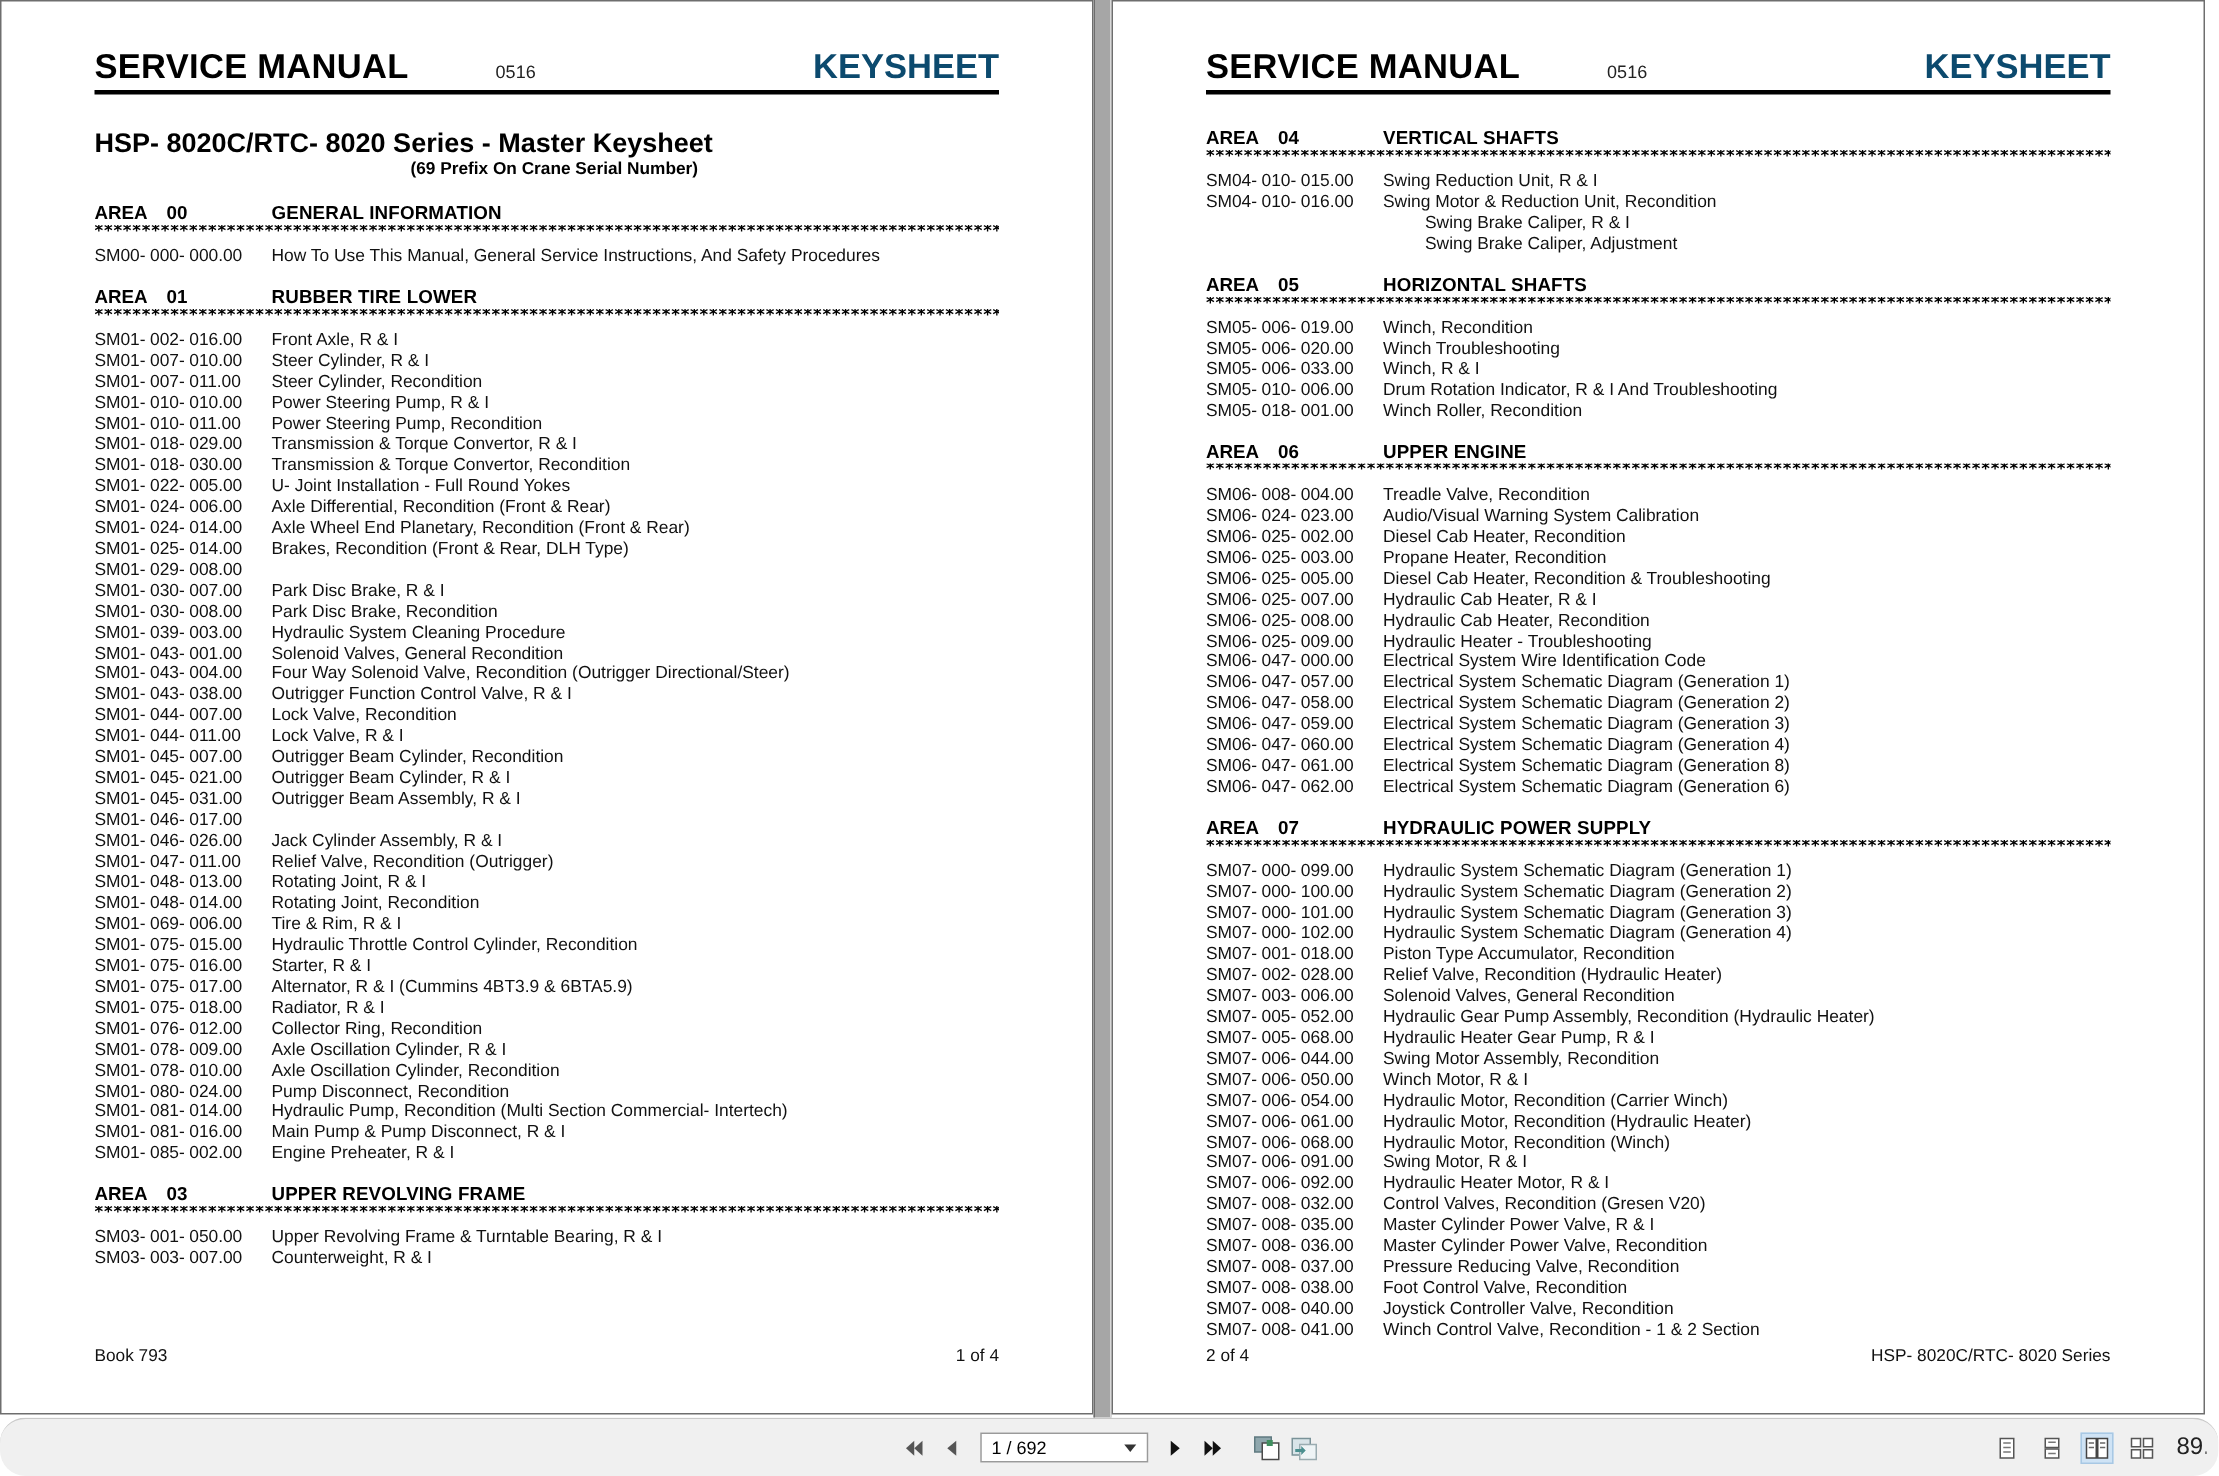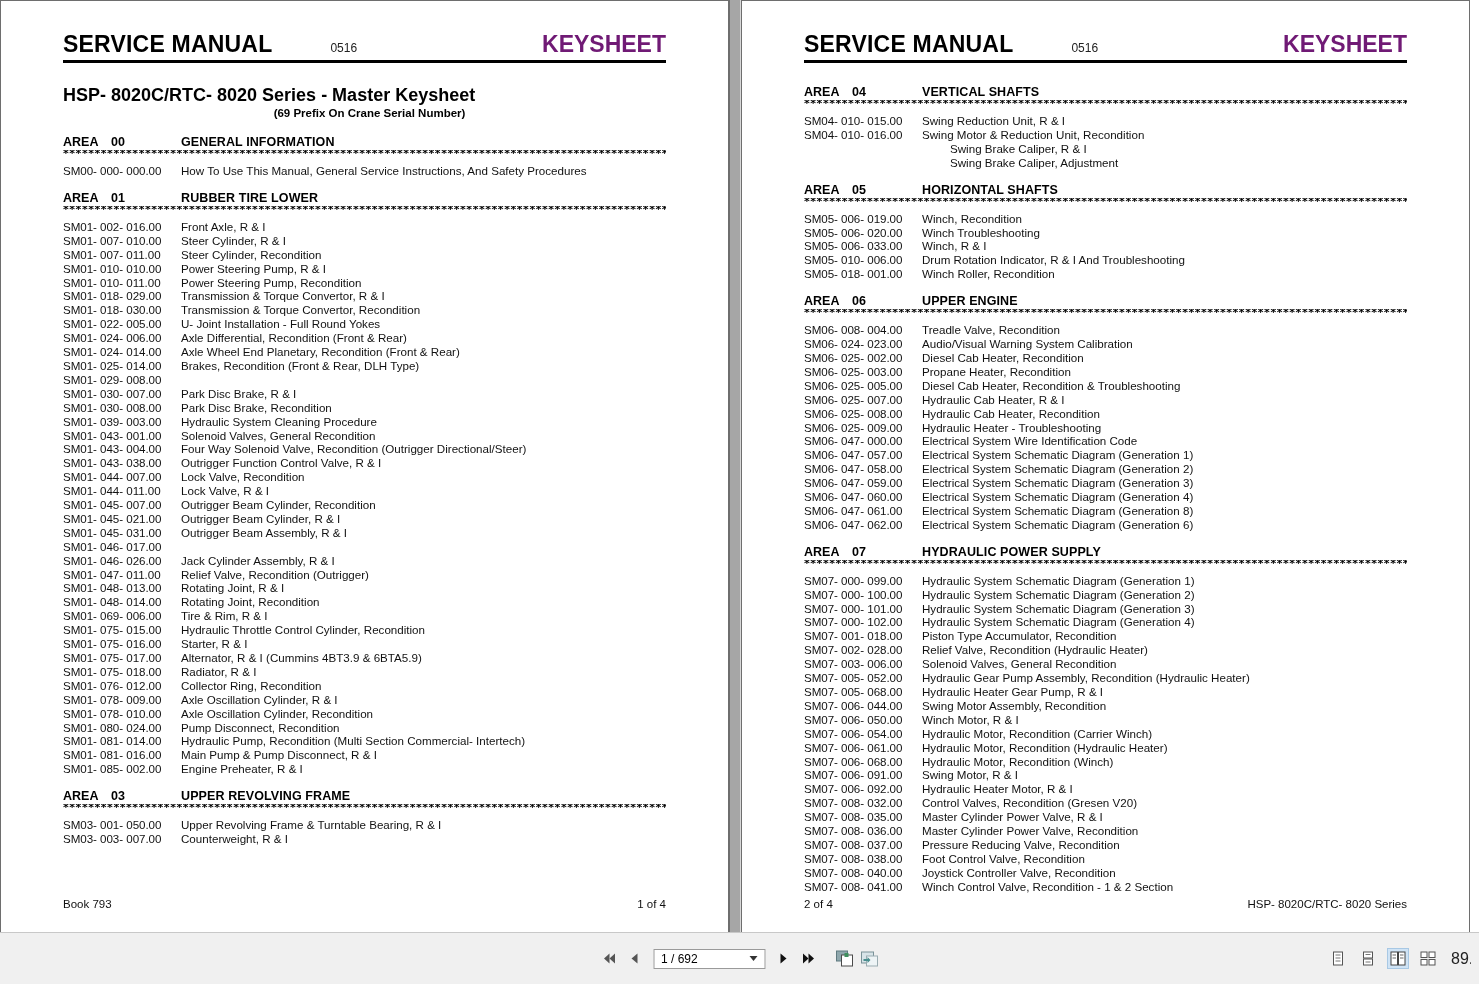--- a/index.html
+++ b/index.html
@@ -62,21 +62,21 @@
   }
   .mh-code {
     font-size: 12px;
     color: #222;
     margin-left: 58px;
     white-space: nowrap;
   }
   .mh-right {
     font-size: 23px;
     font-weight: bold;
-    color: #701a75;
+    color: #0c4a6e;
     margin-left: auto;
     white-space: nowrap;
   }
 
   
   .doc-title {
     font-size: 18px;
     font-weight: bold;
     color: #000;
     margin: 0 0 1px 0;
@@ -146,25 +146,26 @@
     color: #111;
   }
   .pf-left  { }
   .pf-right { margin-left: auto; }
 
   
   .toolbar {
     position: absolute;
     left: 0; bottom: 0;
     width: 1479px;
-    height: 52px;
+    height: 39px;
     background: #f0f0f0;
     border-top: 1px solid #c8c8c8;
     display: flex;
     align-items: center;
+    border-radius: 17px;
   }
   .tb-center {
     position: absolute;
     left: 50%;
     transform: translateX(-50%);
     display: flex;
     align-items: center;
     gap: 5px;
   }
   .tb-right {

